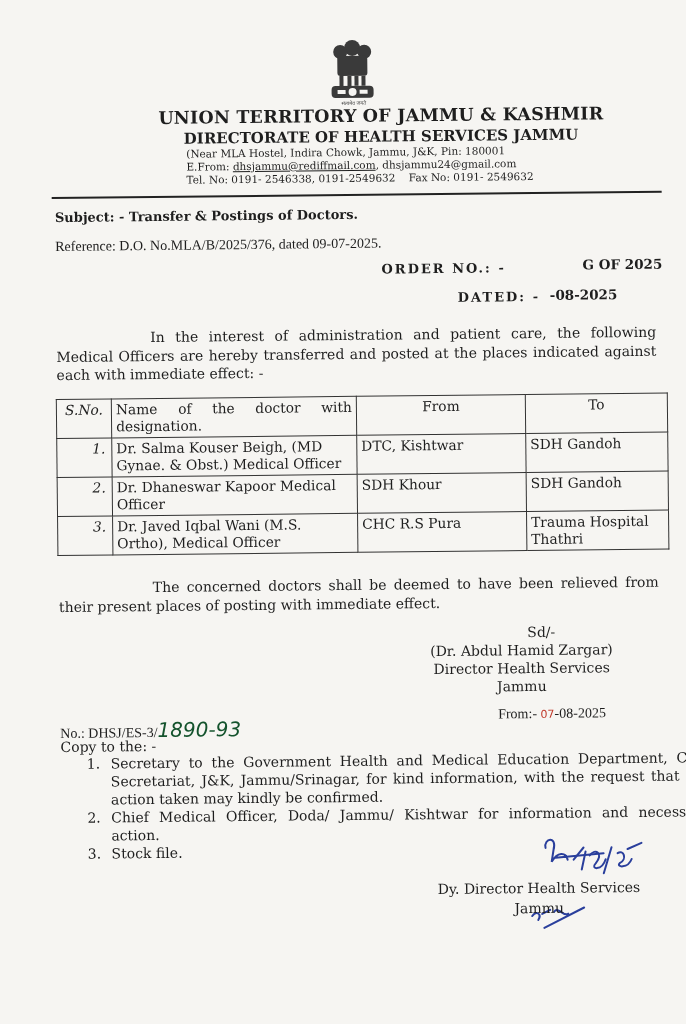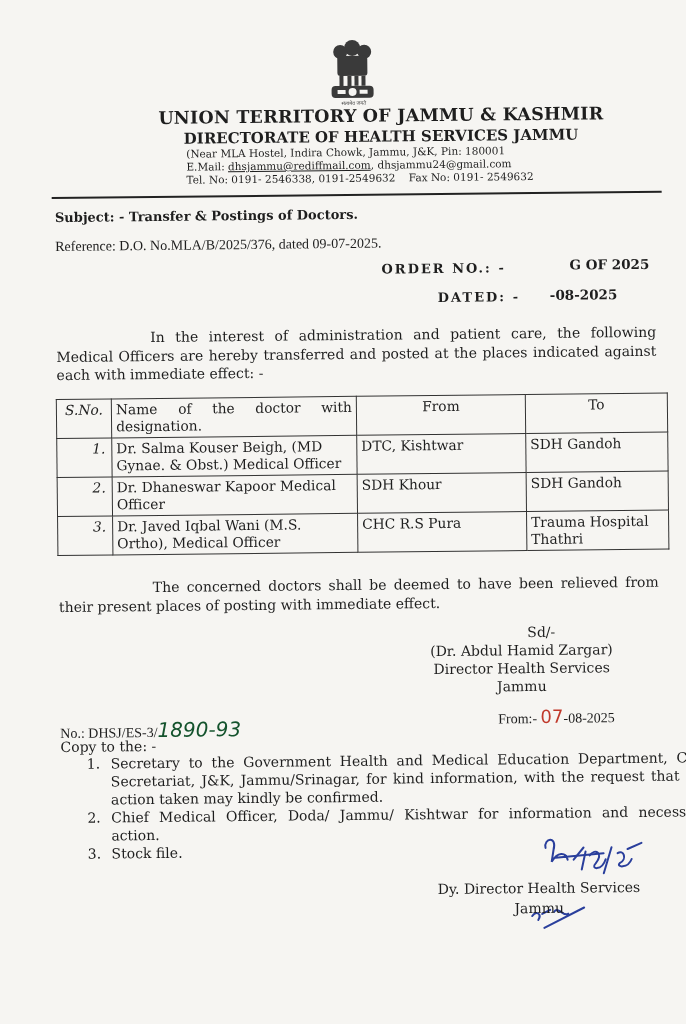--- a/index.html
+++ b/index.html
@@ -15,41 +15,41 @@
   .emblem-motto { position: absolute; left: 330px; top: 100px; width: 56px; text-align: center; font-size: 5px; color: #444; }
   .hdr1 { position: absolute; left: 130px; top: 106px; width: 510px; text-align: center; font-weight: bold; font-size: 17.5px; letter-spacing: 0.2px; }
   .hdr2 { position: absolute; left: 140px; top: 128px; width: 490px; text-align: center; font-weight: bold; font-size: 15px; }
   .addr { position: absolute; left: 190px; top: 146px; font-size: 10.5px; line-height: 13px; }
   .addr .line { display: block; white-space: nowrap; }
   .addr u { text-decoration: underline; }
   .rule { position: absolute; left: 55px; top: 194px; width: 610px; height: 2px; background: #222; }
   .subject { position: absolute; left: 58px; top: 207px; font-weight: bold; font-size: 13px; }
   .reference { position: absolute; left: 58px; top: 236px; font-family: "Liberation Serif", serif; font-size: 14px; }
   .order-lbl { position: absolute; left: 384px; top: 262px; font-weight: bold; font-size: 13px; letter-spacing: 2px; }
-  .order-val { position: absolute; left: 572px; top: 259px; font-weight: bold; font-size: 13.5px; }
-  .dated-lbl { position: absolute; left: 440px; top: 291px; font-weight: bold; font-size: 13px; letter-spacing: 2px; }
+  .order-val { position: absolute; left: 585px; top: 259px; font-weight: bold; font-size: 13.5px; }
+  .dated-lbl { position: absolute; left: 460px; top: 291px; font-weight: bold; font-size: 13px; letter-spacing: 2px; }
   .dated-val { position: absolute; left: 552px; top: 289px; font-weight: bold; font-size: 13.5px; }
   .para { position: absolute; left: 58px; width: 600px; font-size: 14px; line-height: 18.5px; text-align: justify; }
   .para1 { top: 326px; }
   .para1 .indent { padding-left: 94px; }
   table.transfers { position: absolute; left: 57px; top: 396px; width: 612px; border-collapse: collapse; font-size: 13.8px; }
   table.transfers td, table.transfers th { border: 1px solid #333; padding: 2px 4px; vertical-align: top; line-height: 17px; font-weight: normal; }
   table.transfers th { text-align: center; }
   table.transfers th.sno-h, table.transfers td.sno { width: 44px; font-style: italic; }
   table.transfers th.name-h { text-align: justify; width: 236px; }
   table.transfers th.from-h, table.transfers td.from { width: 160px; }
   table.transfers td.sno { text-align: right; padding-right: 6px; }
   .para2 { top: 576px; }
   .para2 .indent { padding-left: 94px; }
   .sig { position: absolute; left: 410px; top: 625px; width: 220px; font-size: 14px; line-height: 18px; text-align: center; }
   .sig .sd { display: block; padding-left: 40px; }
   .no-line { position: absolute; left: 58px; top: 716px; font-size: 14px; font-family: "Liberation Serif", serif; }
   .no-hand { font-family: "DejaVu Sans", sans-serif; color: #14532d; font-size: 20px; font-style: italic; }
   .dated2 { position: absolute; left: 496px; top: 708px; font-size: 14px; font-family: "Liberation Serif", serif; }
-  .dated2 .hand { font-family: "DejaVu Sans", sans-serif; color: #c0392b; font-size: 18px; text-align: right; }
+  .dated2 .hand { font-family: "DejaVu Sans", sans-serif; color: #c0392b; font-size: 11px; text-align: right; }
   .copy-lbl { position: absolute; left: 58px; top: 736px; font-size: 14px; }
   ol.copy-list { position: absolute; left: 58px; top: 752px; width: 604px; margin: 0; padding-left: 44px; font-size: 14px; line-height: 18px; text-align: justify; }
   ol.copy-list li { padding-left: 6px; }
   .dy-sig { position: absolute; left: 420px; top: 880px; width: 230px; font-size: 14px; line-height: 20px; text-align: center; }
   .scribble { position: absolute; left: 520px; top: 832px; width: 130px; height: 100px; }
   .ink { stroke: #2a3f9c; fill: none; stroke-width: 2; stroke-linecap: round; }
 </style>
 </head>
 <body>
 
@@ -72,21 +72,21 @@
     <rect x="34" y="52" width="8" height="4" fill="#f6f5f2"></rect>
   </svg>
   <div class="emblem-motto">सत्यमेव जयते</div>
 
   <div class="hdr1">UNION TERRITORY OF JAMMU &amp; KASHMIR</div>
   <div class="hdr2">DIRECTORATE OF HEALTH SERVICES JAMMU</div>
 
   <div class="addr">
     <span class="line">(Near MLA Hostel, Indira Chowk, Jammu, J&amp;K, Pin: 180001</span>
     <span class="line">
-      <span>E.Mail: </span><u>dhsjammu@rediffmail.com</u><span>, </span><span>dhsjammu24@gmail.com</span>
+      <span>E.From: </span><u>dhsjammu@rediffmail.com</u><span>, </span><span>dhsjammu24@gmail.com</span>
     </span>
     <span class="line">
       <span>Tel. No: 0191- 2546338, 0191-2549632</span>&nbsp;&nbsp;&nbsp;&nbsp;<span>Fax No: 0191- 2549632</span>
     </span>
   </div>
 
   <div class="rule"></div>
 
   <div class="subject">Subject: - Transfer &amp; Postings of Doctors.</div>
   <div class="reference">Reference: D.O. No.MLA/B/2025/376, dated 09-07-2025.</div>

